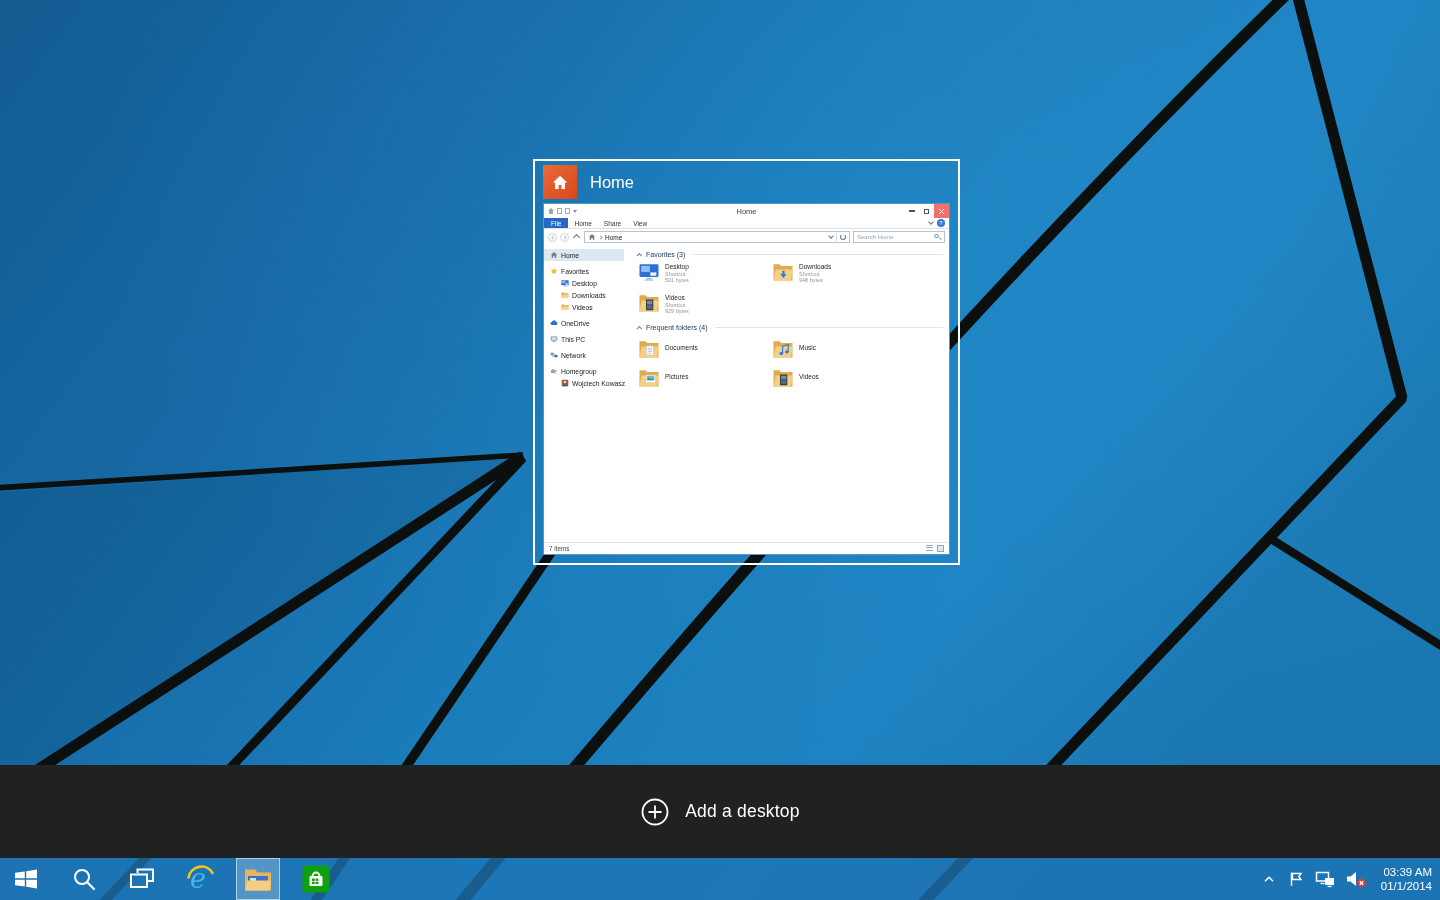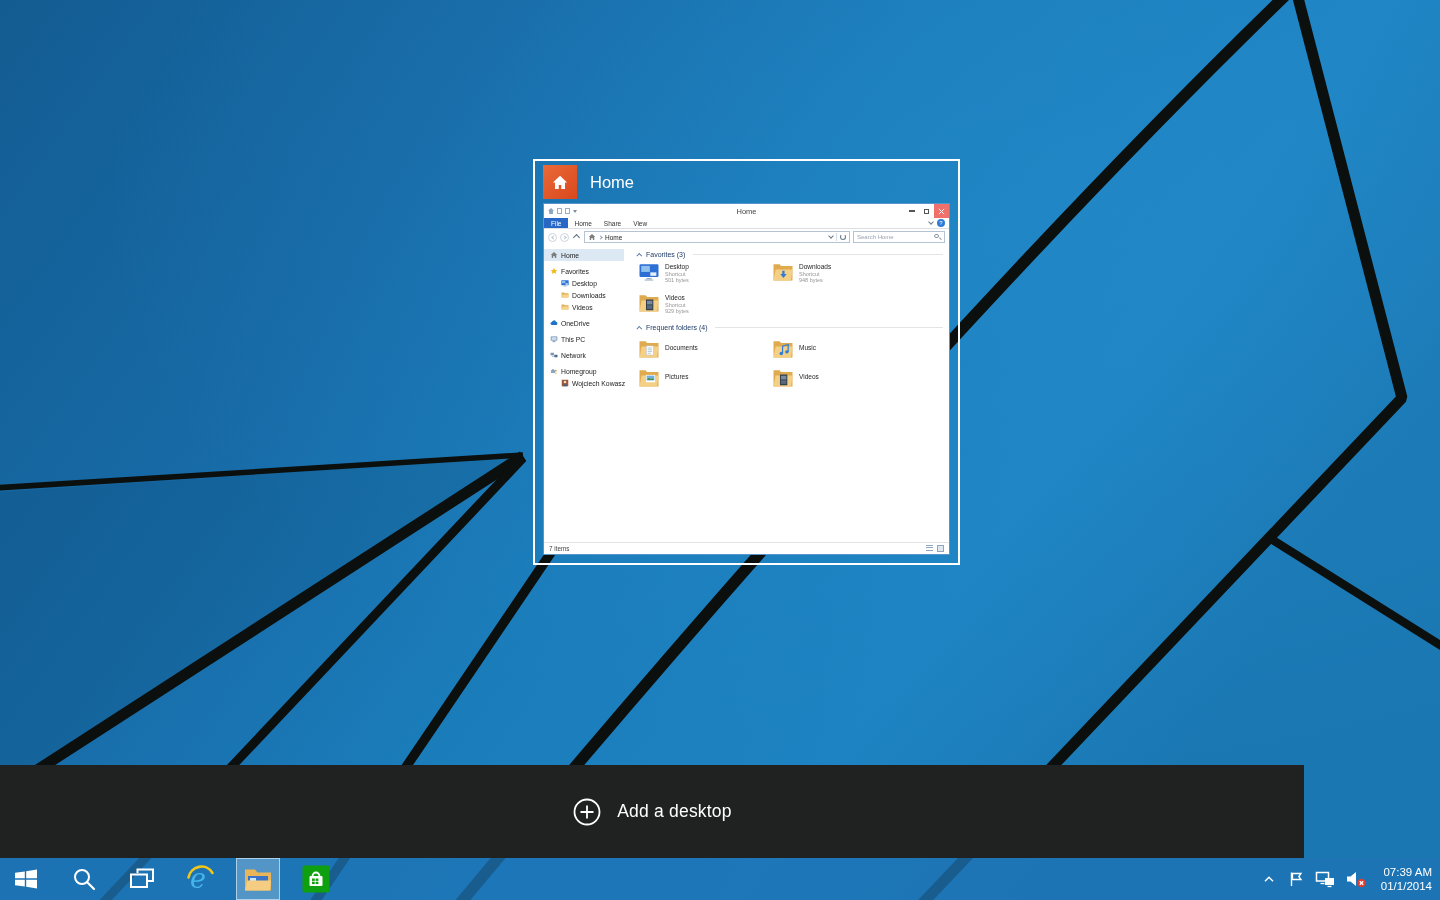--- a/index.html
+++ b/index.html
@@ -4,21 +4,21 @@
 <style>
   * { margin:0; padding:0; box-sizing:border-box; }
   html,body { width:1440px; height:900px; overflow:hidden; }
   body { font-family:"Liberation Sans", sans-serif; background:#10507e; }
   #screen { position:relative; width:1440px; height:900px; overflow:hidden; }
 
   
   #wallpaper { position:absolute; left:0; top:0; z-index:0; }
 
   
-  .desk-bar { position:absolute; left:0; top:765px; width:1304px; height:93px;
+  .desk-bar { position:absolute; left:0; top:765px; width:1440px; height:93px;
               background:#202221; z-index:2; display:flex; align-items:center; justify-content:center; }
   .add-btn { display:flex; align-items:center; gap:15px; background:none; border:none; color:#fff; cursor:pointer; }
   .add-btn .lbl { font-size:17.5px; color:#fff; letter-spacing:.2px; }
 
   
   .taskbar { position:absolute; left:0; bottom:0; width:1440px; height:42px;
              background:rgba(30,115,181,.78); z-index:3; }
   .tb-left { position:absolute; left:4px; top:0; height:42px; display:flex; align-items:center; gap:14px; }
   .tb-btn { width:44px; height:42px; display:flex; align-items:center; justify-content:center;
             background:none; border:none; cursor:pointer; }
@@ -519,20 +519,20 @@
       </button>
       <button class="tray-btn">
         <svg width="22" height="18" viewBox="0 0 22 18">
           <path d="M2 6.5v5h3.5L11 16V2L5.5 6.5z" fill="#fff"></path>
           <circle cx="16.5" cy="13" r="4.2" fill="#e03c31"></circle>
           <path d="M14.8 11.3l3.4 3.4M18.2 11.3l-3.4 3.4" stroke="#fff" stroke-width="1.3"></path>
         </svg>
       </button>
       <button class="tray-btn clock">
         <span>
-          <span>07:39 AM</span><br>
+          <span>03:39 AM</span><br>
           <span>01/1/2014</span>
         </span>
       </button>
     </div>
   </div>
 
 </div>
 
 </body></html>

